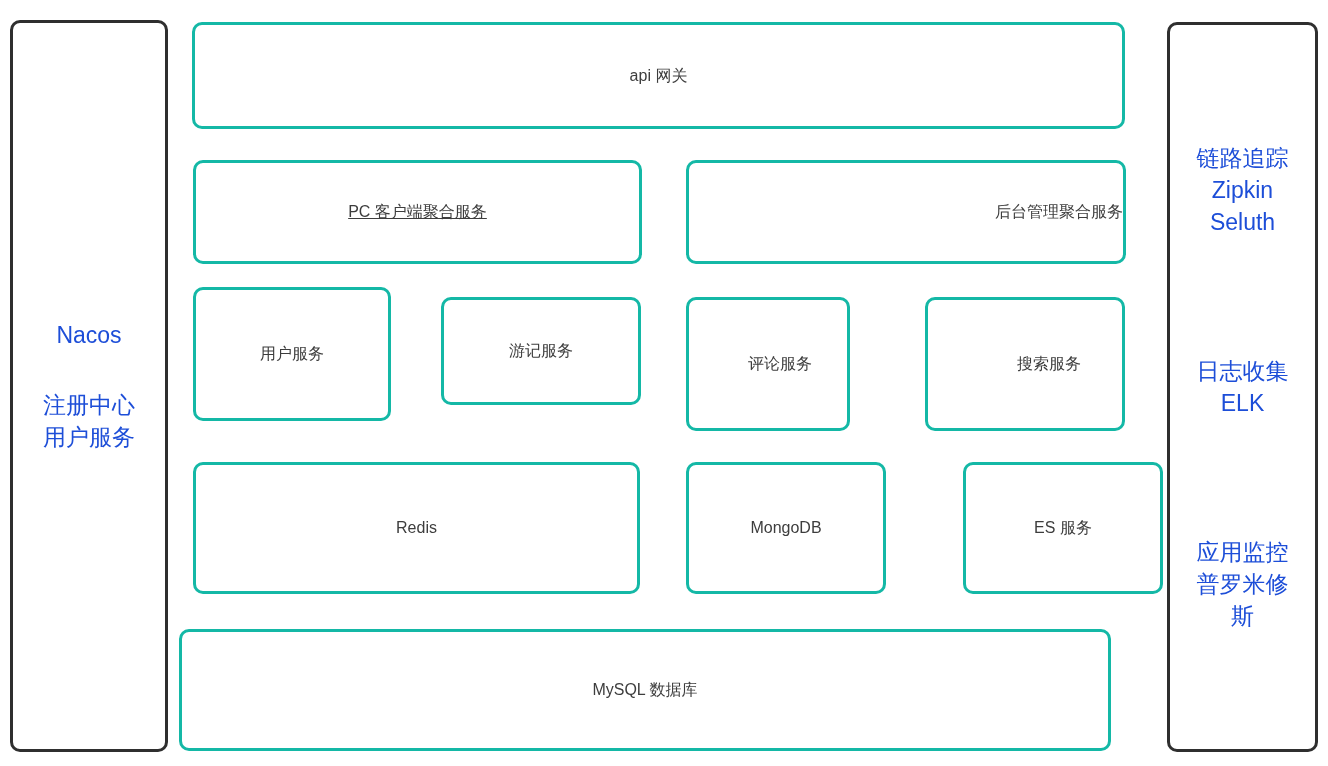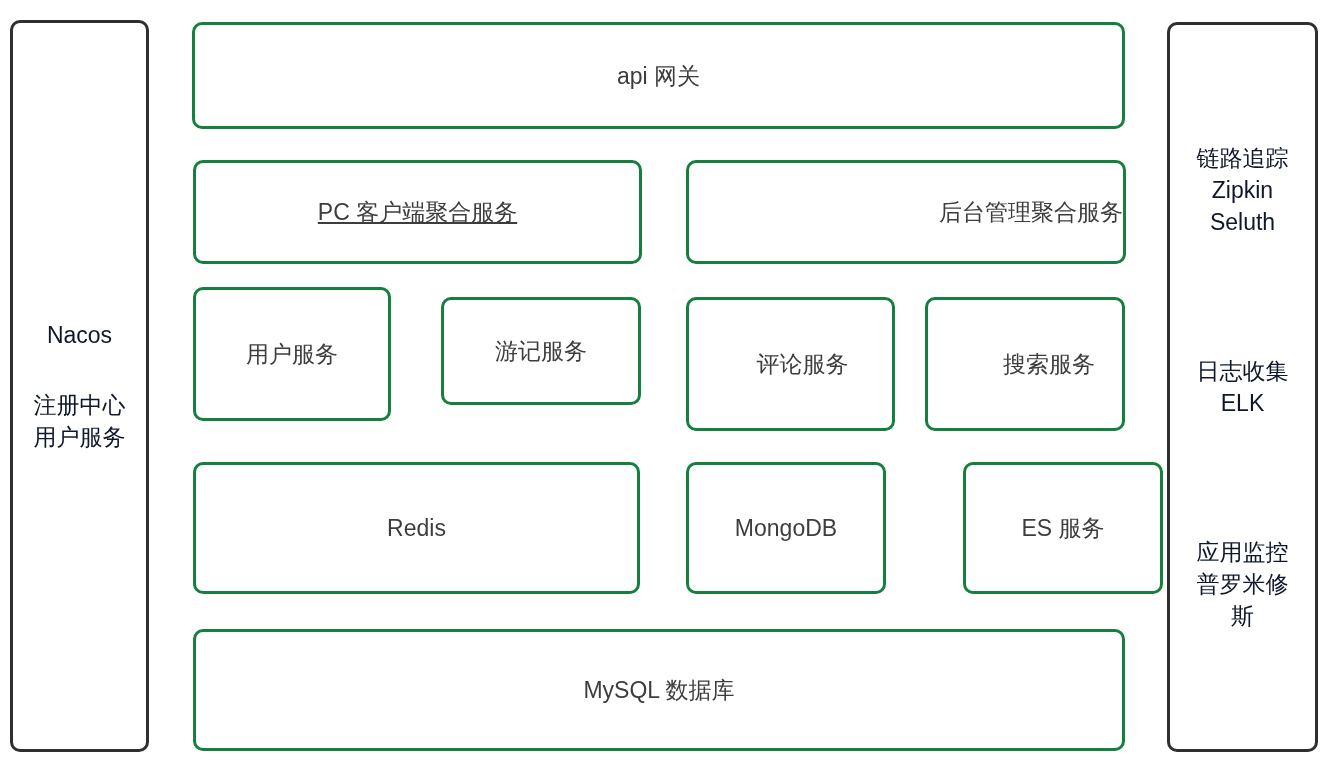--- a/index.html
+++ b/index.html
@@ -11,67 +11,67 @@
   .canvas {
     position: relative;
     width: 1328px;
     height: 766px;
     background: #ffffff;
     overflow: hidden;
   }
   .box {
     position: absolute;
     background: #ffffff;
-    border: 3px solid #15803d;
+    border: 3px solid #14b8a6;
     border-radius: 10px;
     display: flex;
     align-items: center;
     justify-content: center;
-    font-size: 23px;
+    font-size: 16px;
     line-height: 32px;
     text-align: center;
     color: #3d3d3d;
   }
   .panel {
     position: absolute;
     background: #ffffff;
     border: 3px solid #2f2f2f;
     border-radius: 10px;
     display: flex;
     flex-direction: column;
     align-items: center;
     font-size: 23px;
     line-height: 32px;
     text-align: center;
-    color: #0f172a;
+    color: #1d4ed8;
   }
   
   #panel-left {
-    left: 10px; top: 20px; width: 139px; height: 732px;
+    left: 10px; top: 20px; width: 158px; height: 732px;
     justify-content: center;
   }
   #panel-left .title { margin-bottom: 38px; }
   
   #panel-right {
     left: 1167px; top: 22px; width: 151px; height: 730px;
     justify-content: space-evenly;
   }
   #panel-right .section { width: 104px; }
   
   #api-gateway { left: 192px; top: 22px;  width: 933px; height: 107px; }
   #pc-client   { left: 193px; top: 160px; width: 449px; height: 104px; text-decoration: underline; }
   #admin-agg   { left: 686px; top: 160px; width: 440px; height: 104px; justify-content: flex-end; }
   #svc-user    { left: 193px; top: 287px; width: 198px; height: 134px; align-items: center; }
   #svc-travel  { left: 441px; top: 297px; width: 200px; height: 108px; }
-  #svc-comment { left: 686px; top: 297px; width: 209px; height: 134px; padding-left: 24px; }
+  #svc-comment { left: 686px; top: 297px; width: 164px; height: 134px; padding-left: 24px; }
   #svc-search  { left: 925px; top: 297px; width: 200px; height: 134px; padding-left: 48px; }
   #db-redis    { left: 193px; top: 462px; width: 447px; height: 132px; }
   #db-mongo    { left: 686px; top: 462px; width: 200px; height: 132px; }
   #db-es       { left: 925px; top: 462px; width: 200px; height: 132px; margin-left: 38px; }
-  #db-mysql    { left: 193px; top: 629px; width: 932px; height: 122px; }
+  #db-mysql    { left: 179px; top: 629px; width: 932px; height: 122px; }
 </style>
 </head>
 <body>
 
 <div class="canvas">
 
   <div class="panel" id="panel-left">
     <div class="title">Nacos</div>
     <div>注册中心</div>
     <div>用户服务</div>

